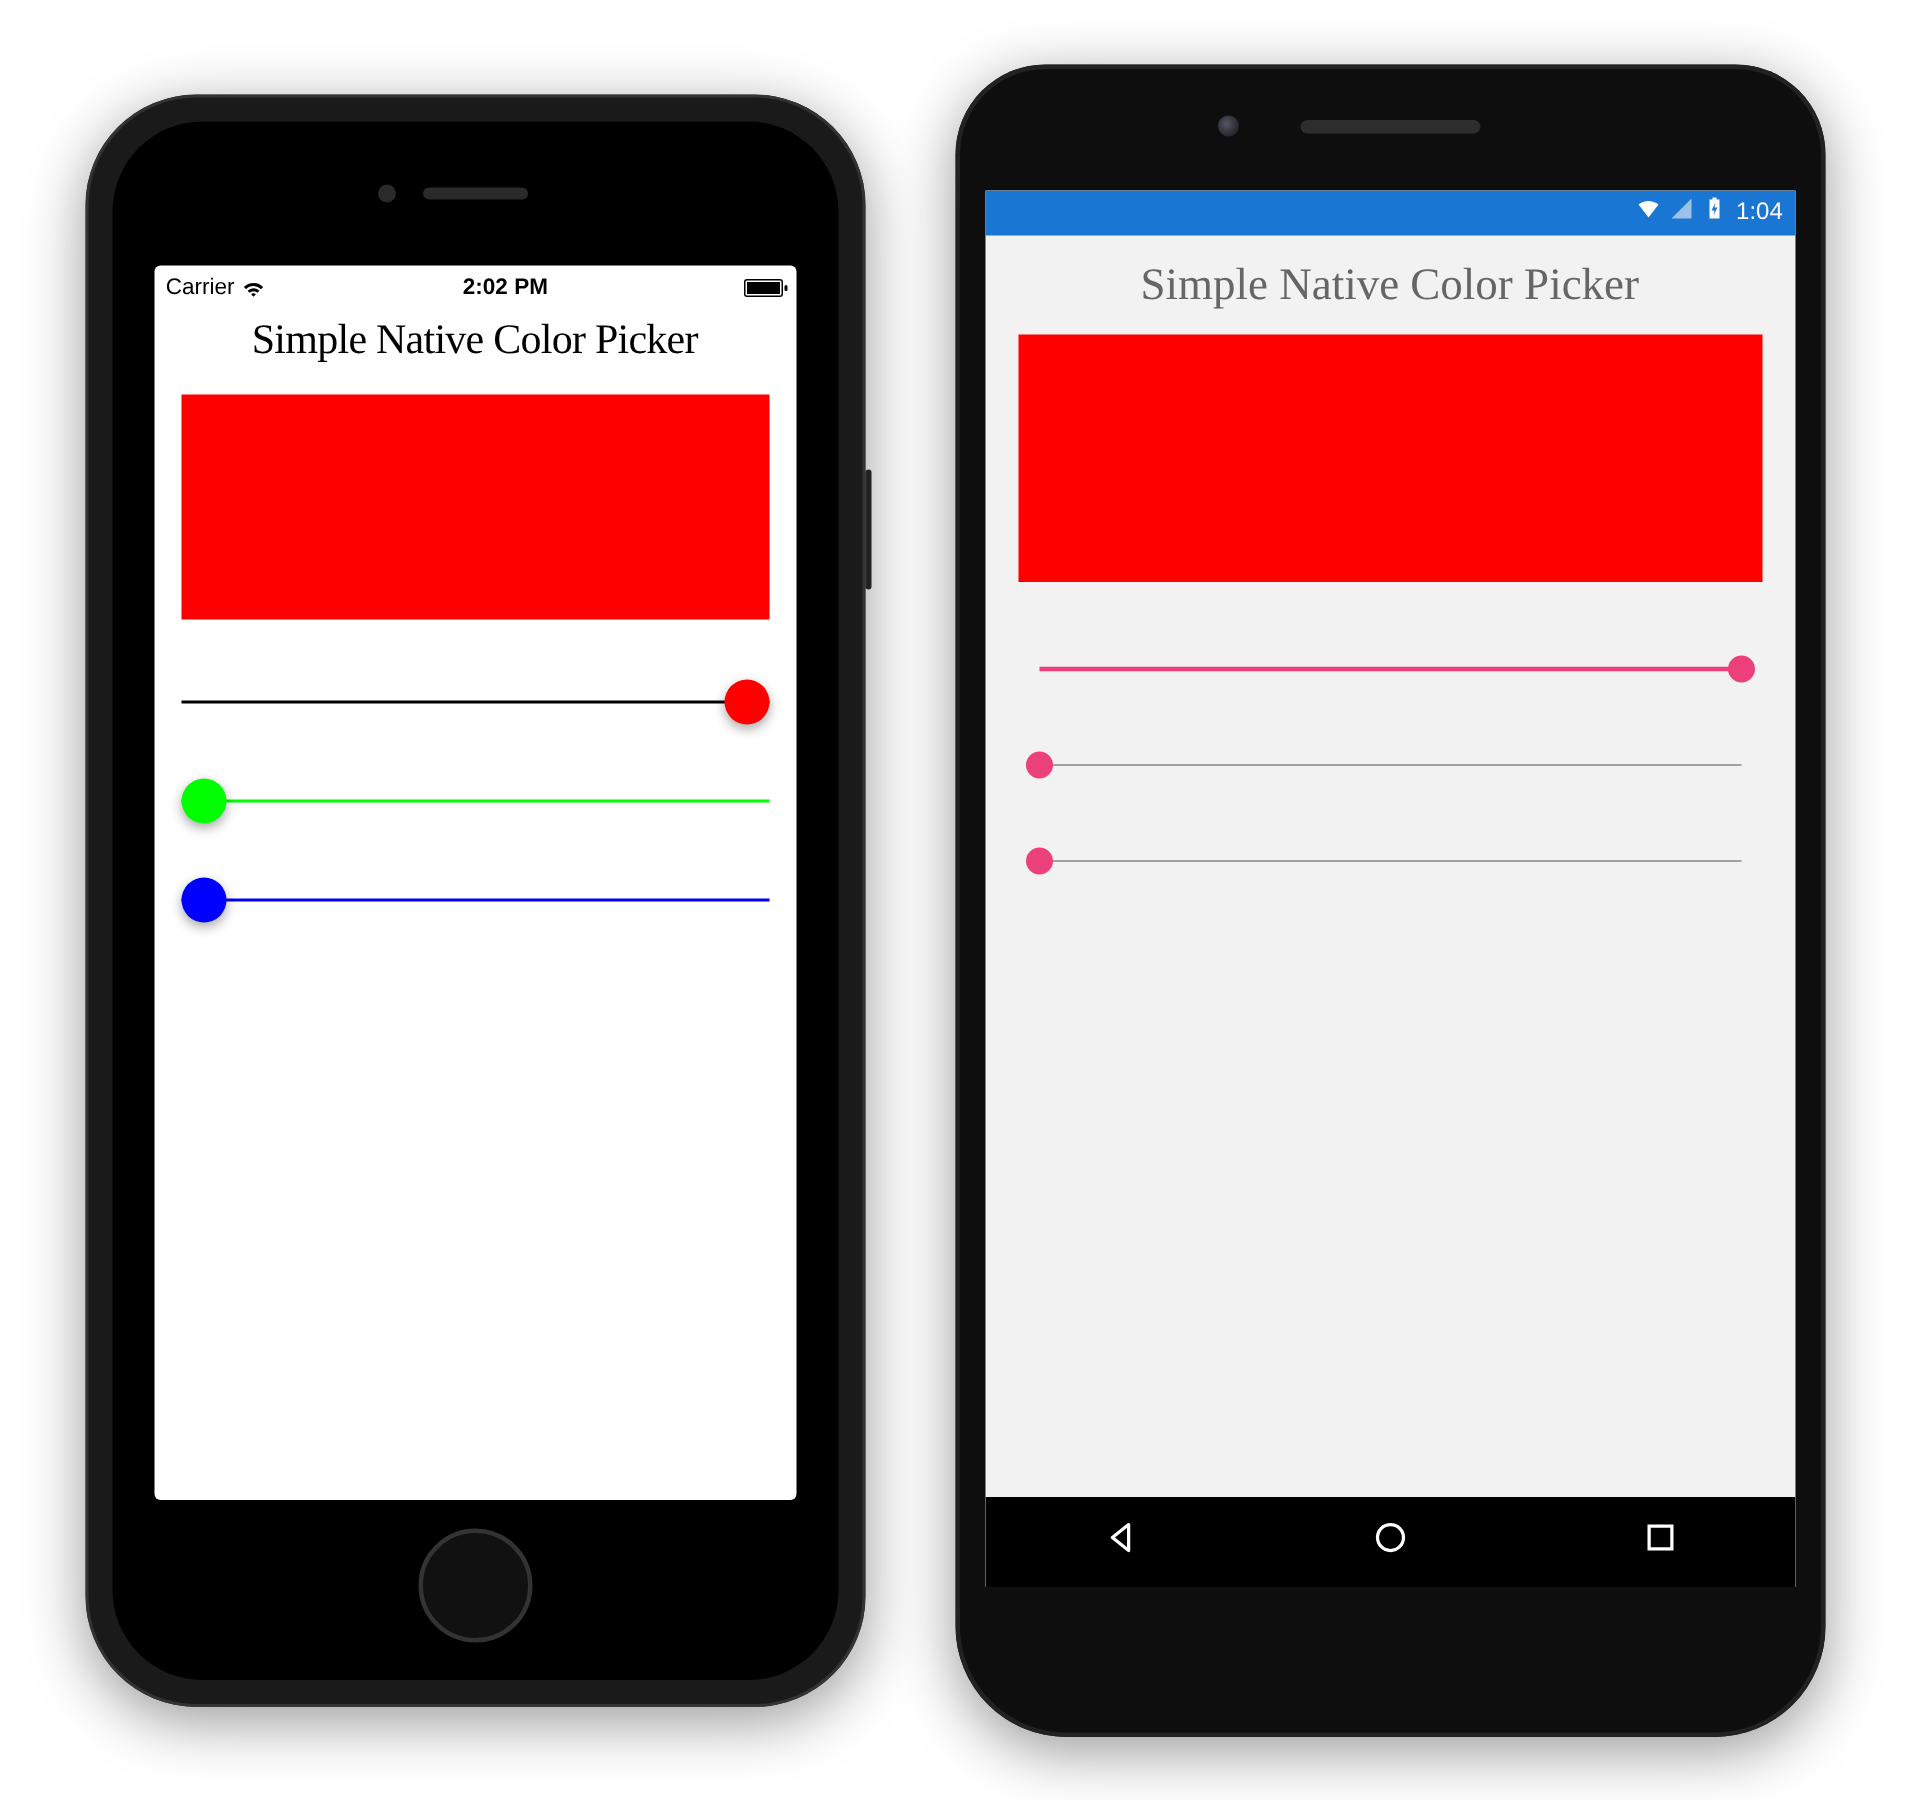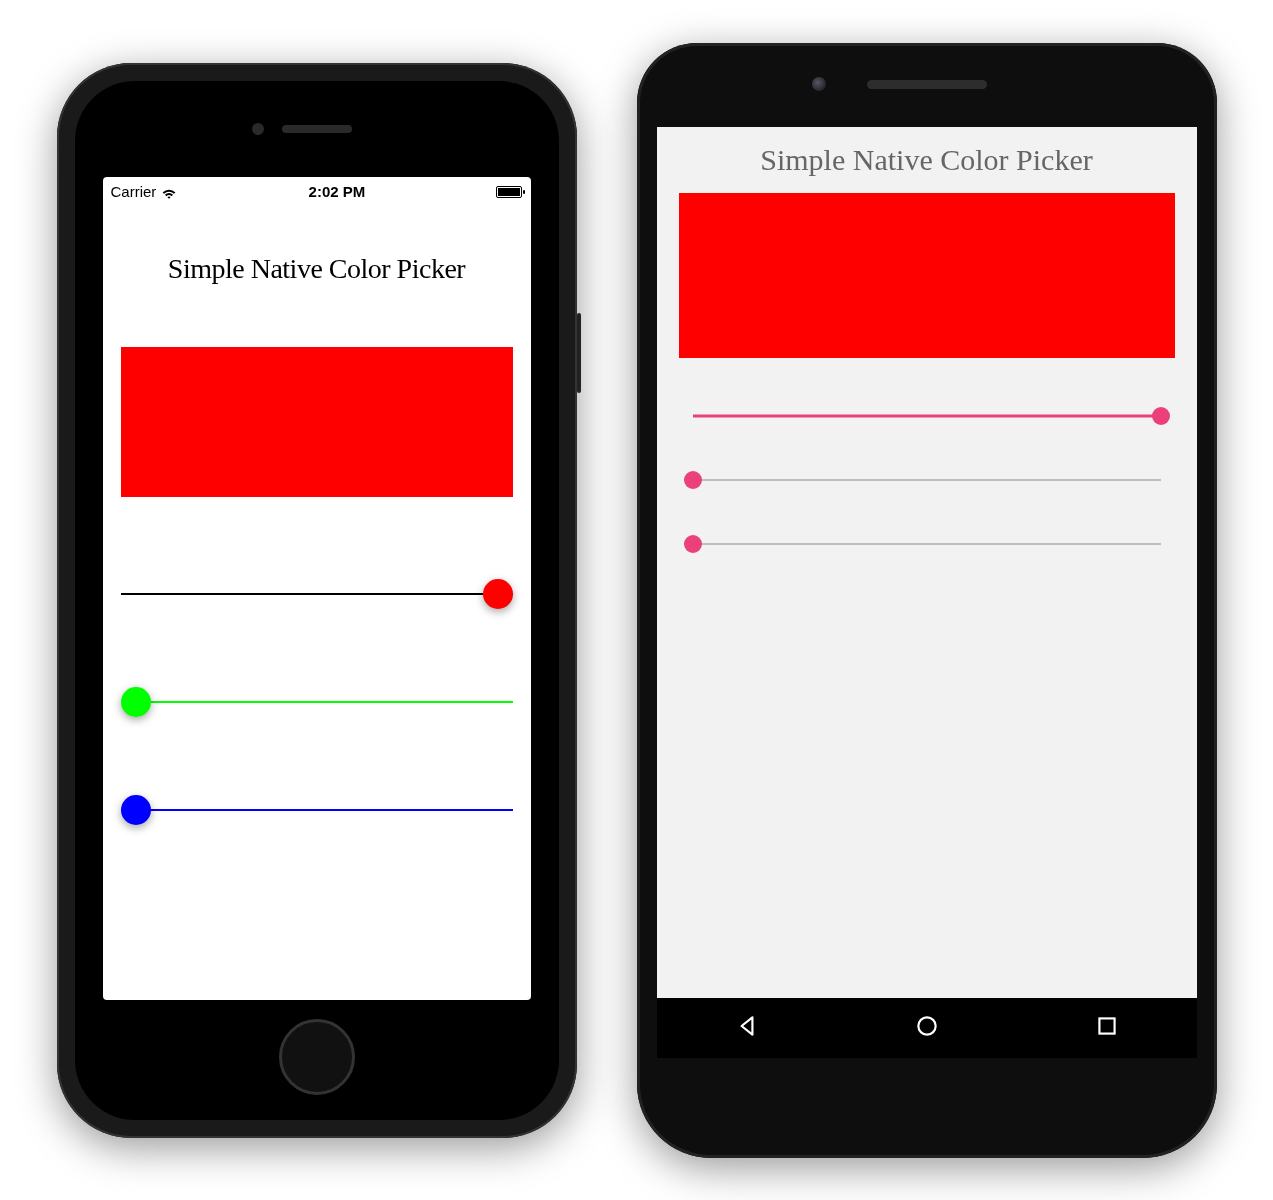--- a/index.html
+++ b/index.html
@@ -57,21 +57,20 @@
       background: #111;
     }
     .iphone-screen {
       width: 100%;
       height: 100%;
       background: #fff;
       border-radius: 4px;
       overflow: hidden;
       display: flex;
       flex-direction: column;
-      gap: 42px;
     }
     
     .iphone-frame::after {
       content: '';
       position: absolute;
       right: -4px; top: 250px;
       width: 4px; height: 80px;
       background: #222; border-radius: 2px;
     }
 
@@ -248,20 +247,39 @@
 
     <div class="iphone-home"></div>
   </div>
 </div>
 
 <div class="nexus-frame">
   <div class="nexus-camera"></div>
   <div class="nexus-speaker"></div>
   <div class="nexus-screen">
 
+    <div class="android-statusbar">
+      <span>
+        <svg viewBox="0 0 24 24">
+            <path d="M12 21 L22 8 A16 16 0 0 0 2 8 Z" fill="#fff"></path>
+          </svg>
+      </span>
+      <span>
+        <svg viewBox="0 0 24 24">
+            <path d="M2 22 L22 22 L22 2 Z" fill="#9cc2e8"></path>
+          </svg>
+      </span>
+      <span>
+        <svg viewBox="0 0 24 24">
+            <path d="M7 3 H17 V22 H7 Z M10 1 H14 V3 H10 Z" fill="#fff"></path>
+            <path d="M13 6 L9 14 H12 L11 19 L15 11 H12 Z" fill="#1976D2"></path>
+          </svg>
+      </span>
+      <span>1:04</span>
+    </div>
 
     <div class="app-title-android">Simple Native Color Picker</div>
 
     <div class="swatch-android" id="android-swatch" style="background: rgb(255, 0, 0);"></div>
 
     <div class="slider-android" id="android-slider-0">
       <div class="track-left" style="width: 100%;"></div>
         <div class="track-right" style="width: 0%;"></div>
       <div class="thumb" style="left: 100%;"></div>
     </div>

